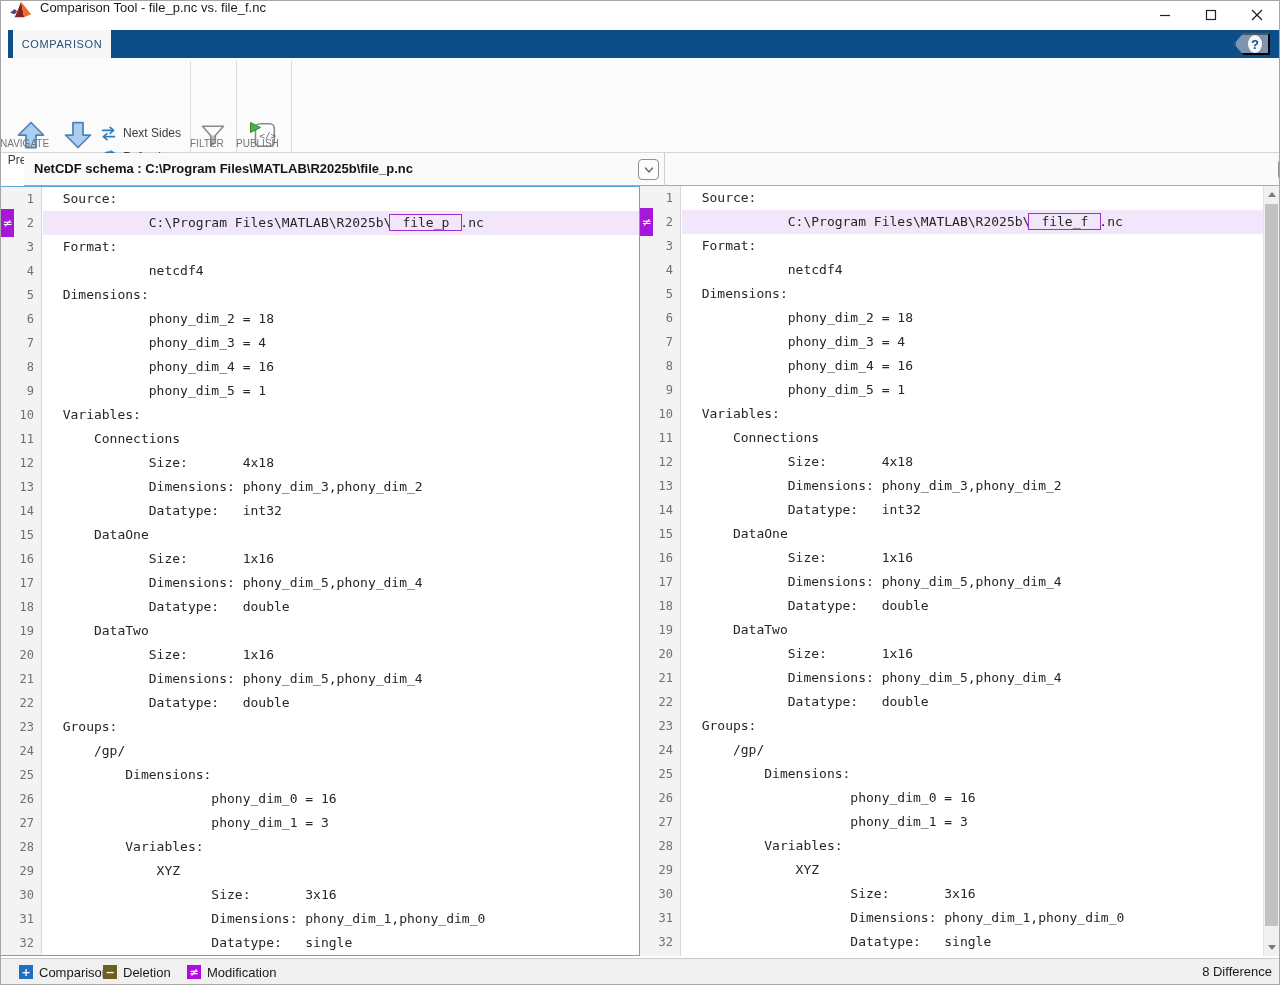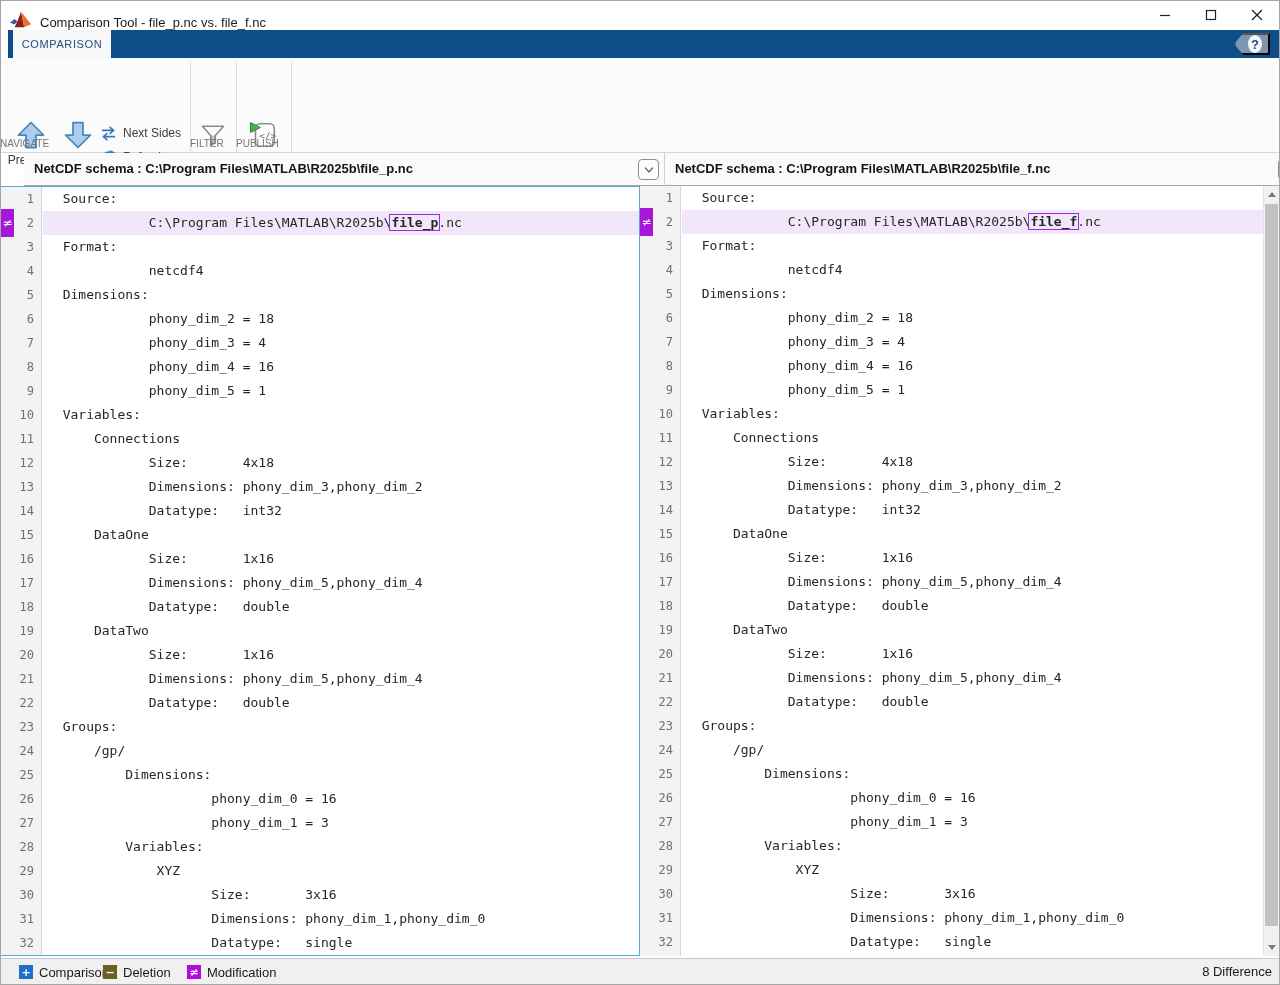--- a/index.html
+++ b/index.html
@@ -6,21 +6,21 @@
   html,body { margin:0; padding:0; }
   body {
     width:1280px; height:985px;
     font-family:"Liberation Sans", sans-serif;
     background:#ffffff; position:relative; overflow:hidden;
   }
   .frame { position:absolute; inset:0; border:1px solid #a6a6a6; pointer-events:none; z-index:90; }
 
   
   .titlebar { position:absolute; left:0; top:0; width:1280px; height:30px;
-    background:#ffffff; display:flex; align-items:flex-end; padding-left:10px; }
+    background:#ffffff; display:flex; align-items:flex-start; padding-left:10px; }
   .titlebar .logo { width:22px; height:20px; margin-right:8px; flex:0 0 auto; }
   .titlebar .title { font-size:13px; color:#1b1b1b; }
   .win-controls { position:absolute; right:0; top:0; height:30px; display:flex; }
   .win-btn { width:46px; height:30px; display:flex; align-items:center; justify-content:center;
     background:transparent; border:none; padding:0; cursor:default; }
   .win-btn svg { stroke:#222; }
 
   
   .tabstrip { position:absolute; left:8px; top:30px; width:1280px; height:28px; background:#0d4e89; }
   .tab { position:absolute; left:5px; top:0; width:98px; height:28px; background:#f7f7f7;
@@ -75,21 +75,21 @@
   .lines { position:absolute; left:0; top:0; right:0; }
   .row { position:relative; height:24px; }
   .num { position:absolute; left:0; top:0; width:33px; text-align:right;
     font-family:"DejaVu Sans Mono", monospace; font-size:12px; color:#707070; line-height:24px; }
   .code { position:absolute; left:42px; right:0; top:0; height:24px; white-space:pre;
     font-family:"DejaVu Sans Mono", monospace; font-size:13px; color:#262626; line-height:24px; padding-left:4px; }
   .pane-right .code { right:17px; }
   .row.mod .code { background:#f2e6fa; }
   .badge { position:absolute; left:0; top:-2px; width:13px; height:28px; background:#a617d9; color:#ffffff;
     font-family:"DejaVu Sans", sans-serif; font-size:12px; display:flex; align-items:center; justify-content:center; z-index:2; }
-  .boxed { border:1px solid #9c2fd4; padding:0 1px; margin:0 -2px;font-weight:bold; }
+  .boxed { border:1px solid #9c2fd4; padding:0 12px; margin:0 -2px; }
 
   
   .sb { position:absolute; right:0; top:0; bottom:0; width:17px; background:#f1f1f1; border-left:1px solid #e3e3e3; }
   .sb-btn { position:absolute; left:0; width:16px; height:17px; background:#f1f1f1; border:none; padding:0;
     display:flex; align-items:center; justify-content:center; cursor:default; }
   .sb-up { top:0; } .sb-down { bottom:0; }
   .tri-up { width:0; height:0; border-left:4px solid transparent; border-right:4px solid transparent;
     border-bottom:5px solid #7b7b7b; }
   .tri-down { width:0; height:0; border-left:4px solid transparent; border-right:4px solid transparent;
     border-top:5px solid #7b7b7b; }
@@ -218,21 +218,20 @@
 
 <div class="pane-header ph-left">
   <span class="ph-text">NetCDF schema : C:\Program Files\MATLAB\R2025b\file_p.nc</span>
   <button class="ph-chevron">
     <svg width="12" height="12" viewBox="0 0 12 12" fill="none" stroke="#666" stroke-width="1.4" stroke-linecap="round">
         <polyline points="2.5,4 6,8 9.5,4"></polyline>
       </svg>
   </button>
 </div>
 <div class="pane-header ph-right">
-  <span class="ph-text">NetCDF schema : C:\Program Files\MATLAB\R2025b\file_f.nc</span>
   <button class="ph-chevron">
     <svg width="12" height="12" viewBox="0 0 12 12" fill="none" stroke="#666" stroke-width="1.4" stroke-linecap="round">
         <polyline points="2.5,4 6,8 9.5,4"></polyline>
       </svg>
   </button>
 </div>
 
 <div class="pane pane-left">
   <div class="gutterbg"></div>
   <div class="lines">

